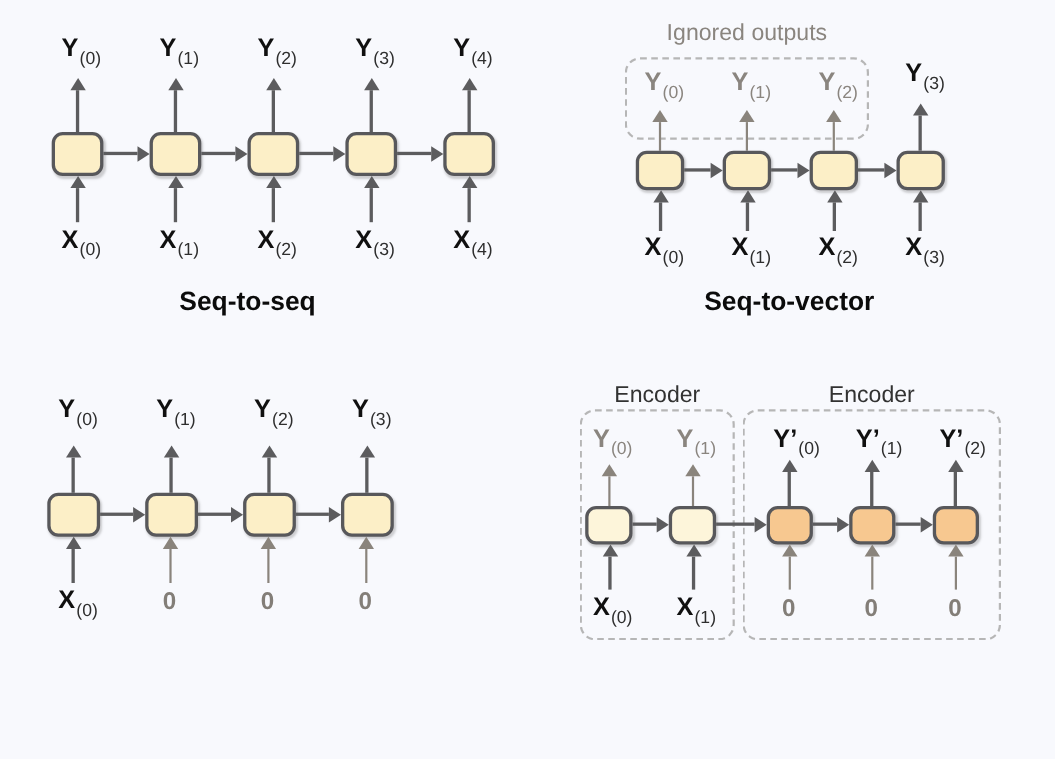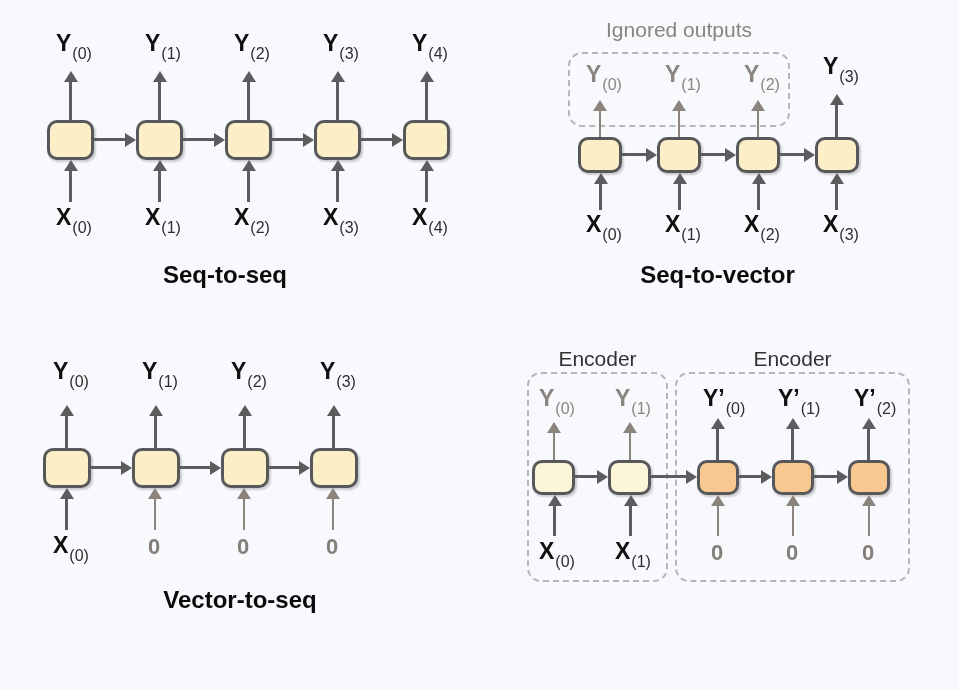--- a/index.html
+++ b/index.html
@@ -218,21 +218,20 @@
     <div class="av g" style="left:307px;top:154px;height:31px"></div>
 
     <div class="lbl" style="left:28px;top:189px">
         <span class="main">X</span>
         <span class="sub">(0)</span>
       </div>
     <div class="zero" style="left:123px;top:191px">0</div>
     <div class="zero" style="left:212px;top:191px">0</div>
     <div class="zero" style="left:301px;top:191px">0</div>
 
-    <div class="title" style="left:0;top:243px;width:430px">Vector-to-seq</div>
   </div>
 
   <div class="panel" style="left:515px;top:345px;width:425px;height:290px">
     <div class="bhead" style="left:12px;top:3px;width:141px">Encoder</div>
     <div class="bhead" style="left:160px;top:3px;width:235px">Encoder</div>
     <div class="dbox" style="left:12px;top:27px;width:141px;height:210px"></div>
     <div class="dbox" style="left:160px;top:27px;width:235px;height:210px"></div>
 
     <div class="lbl gy" style="left:24px;top:42px">
         <span class="main">Y</span>

